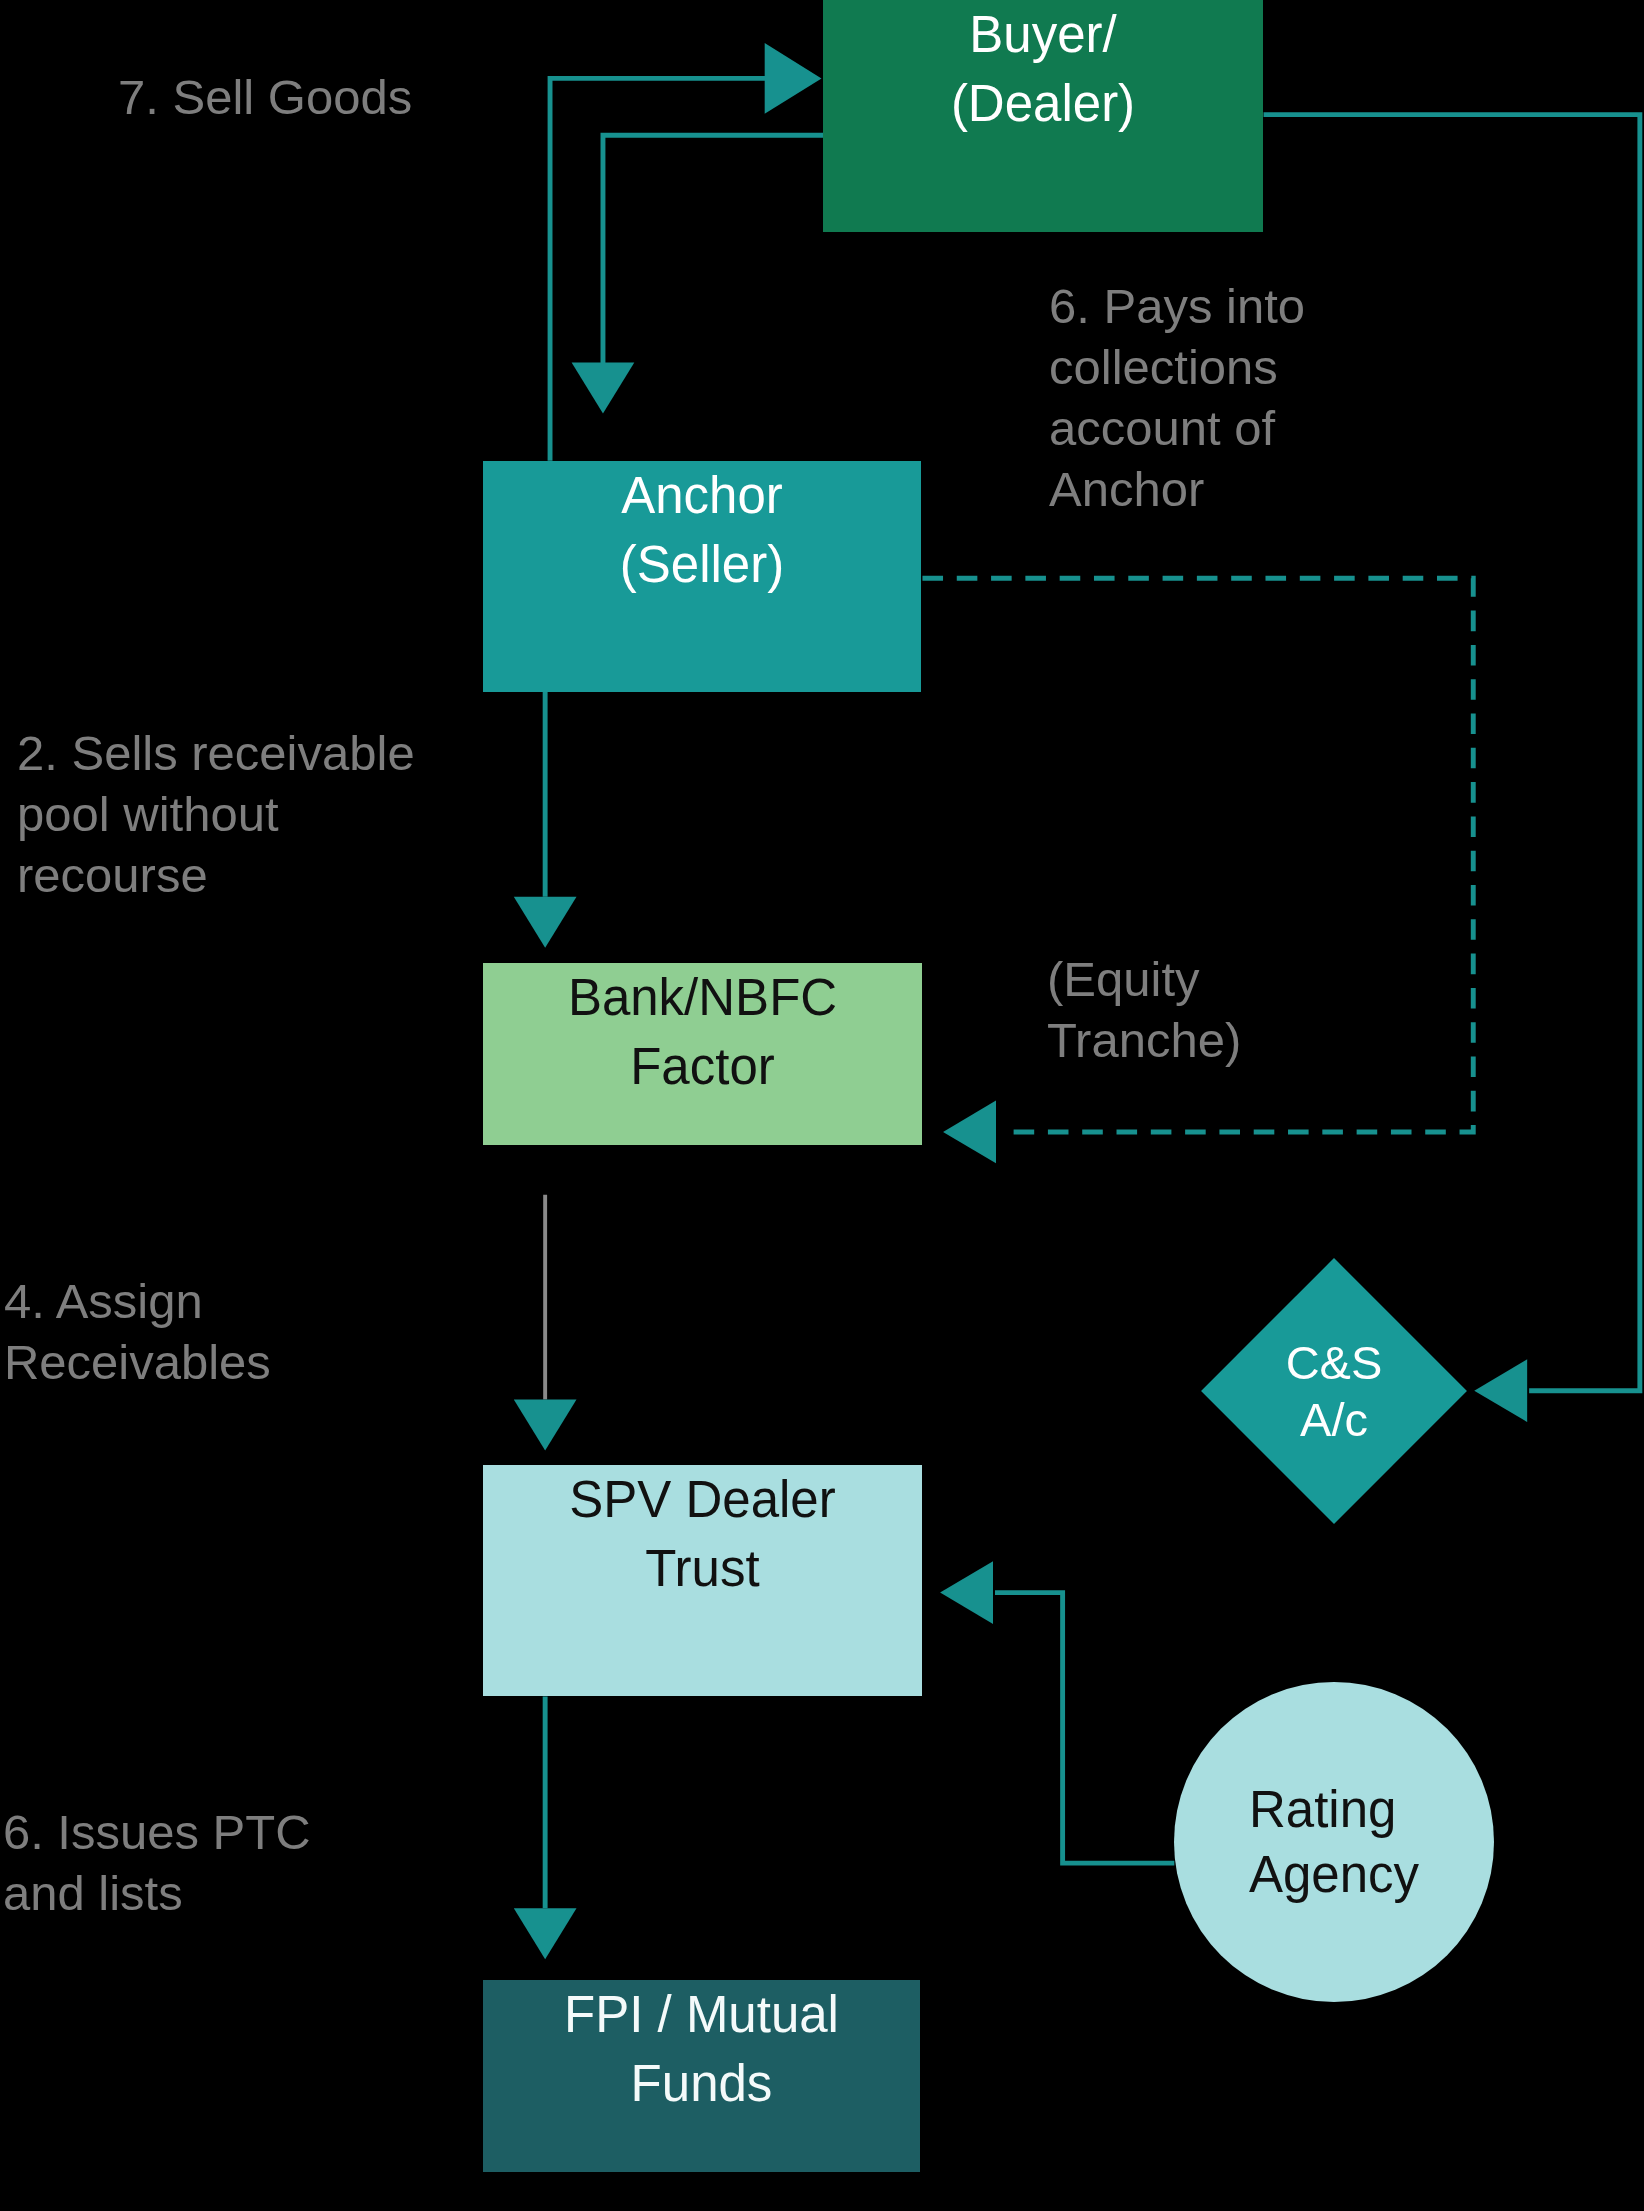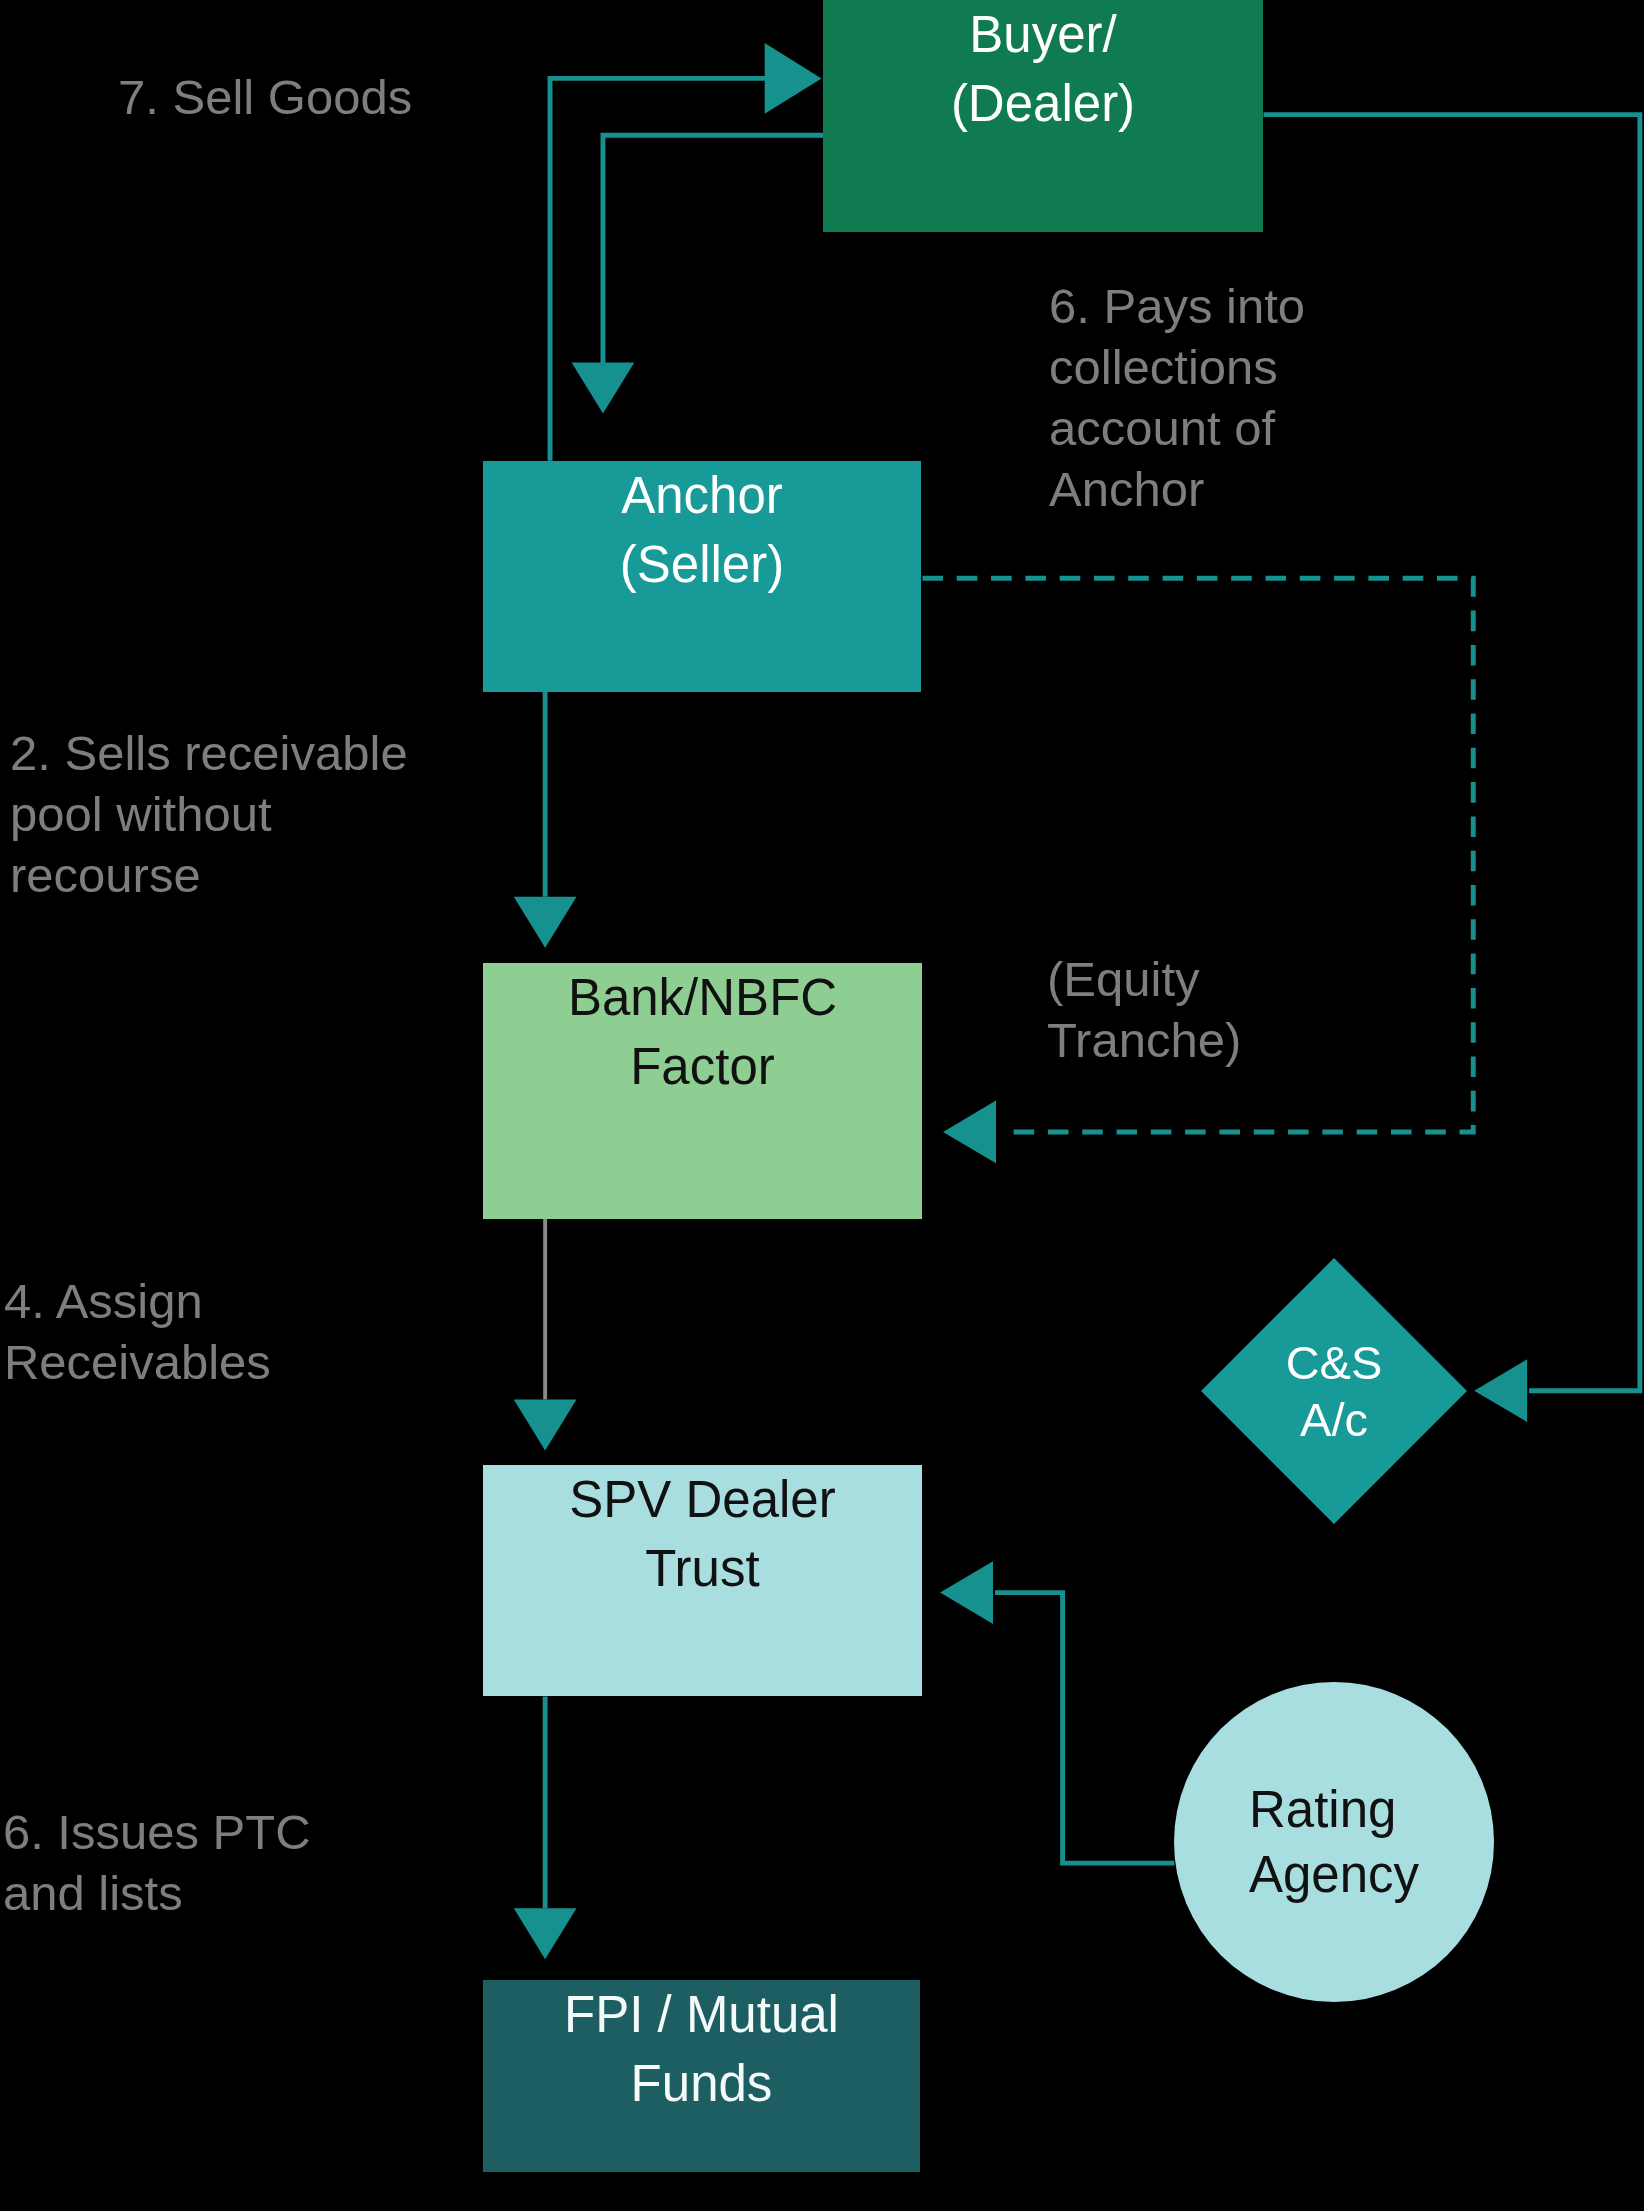--- a/index.html
+++ b/index.html
@@ -25,21 +25,21 @@
     position: absolute;
     display: flex;
     justify-content: center;
     text-align: center;
     white-space: pre-line;
     font-size: 51px;
     line-height: 69px;
   }
   .node-buyer   { left: 823px; top: 0px;    width: 440px; height: 232px; background: var(--buyer-green); color: #ffffff; }
   .node-anchor  { left: 483px; top: 461px;  width: 438px; height: 231px; background: var(--anchor-teal); color: #ffffff; }
-  .node-bank    { left: 483px; top: 963px;  width: 439px; height: 256px; background: var(--light-green); color: #111111; }
+  .node-bank    { left: 483px; top: 963px;  width: 439px; height: 182px; background: var(--light-green); color: #111111; }
   .node-spv     { left: 483px; top: 1465px; width: 439px; height: 231px; background: var(--light-blue);  color: #111111; }
   .node-fpi     { left: 483px; top: 1980px; width: 437px; height: 192px; background: var(--dark-teal);   color: #f4fafa; }
   .diamond {
     position: absolute;
     left: 1240px; top: 1297px;
     width: 188px; height: 188px;
     background: var(--anchor-teal);
     transform: rotate(45deg);
   }
   .diamond-label {
@@ -66,21 +66,21 @@
   }
   .annotation {
     position: absolute;
     color: var(--gray-text);
     font-size: 49px;
     line-height: 61px;
     white-space: pre-line;
   }
   .ann-sell-goods          { left: 118px;  top: 67px;   }
   .ann-pays-into           { left: 1049px; top: 276px;  }
-  .ann-sells-receivable    { left: 10px;    top: 723px;  }
+  .ann-sells-receivable    { left: 17px;    top: 723px;  }
   .ann-issues-credit       { left: 1047px; top: 686px;  }
   .ann-equity-tranche      { left: 1047px; top: 949px;  }
   .ann-assign-receivables  { left: 3.9px;    top: 1255px; margin-top: 16px; }
   .ann-issues-ptc          { left: 2.9px;    top: 1802px; }
 </style>
 </head>
 <body>
 
 <div id="canvas">
 

